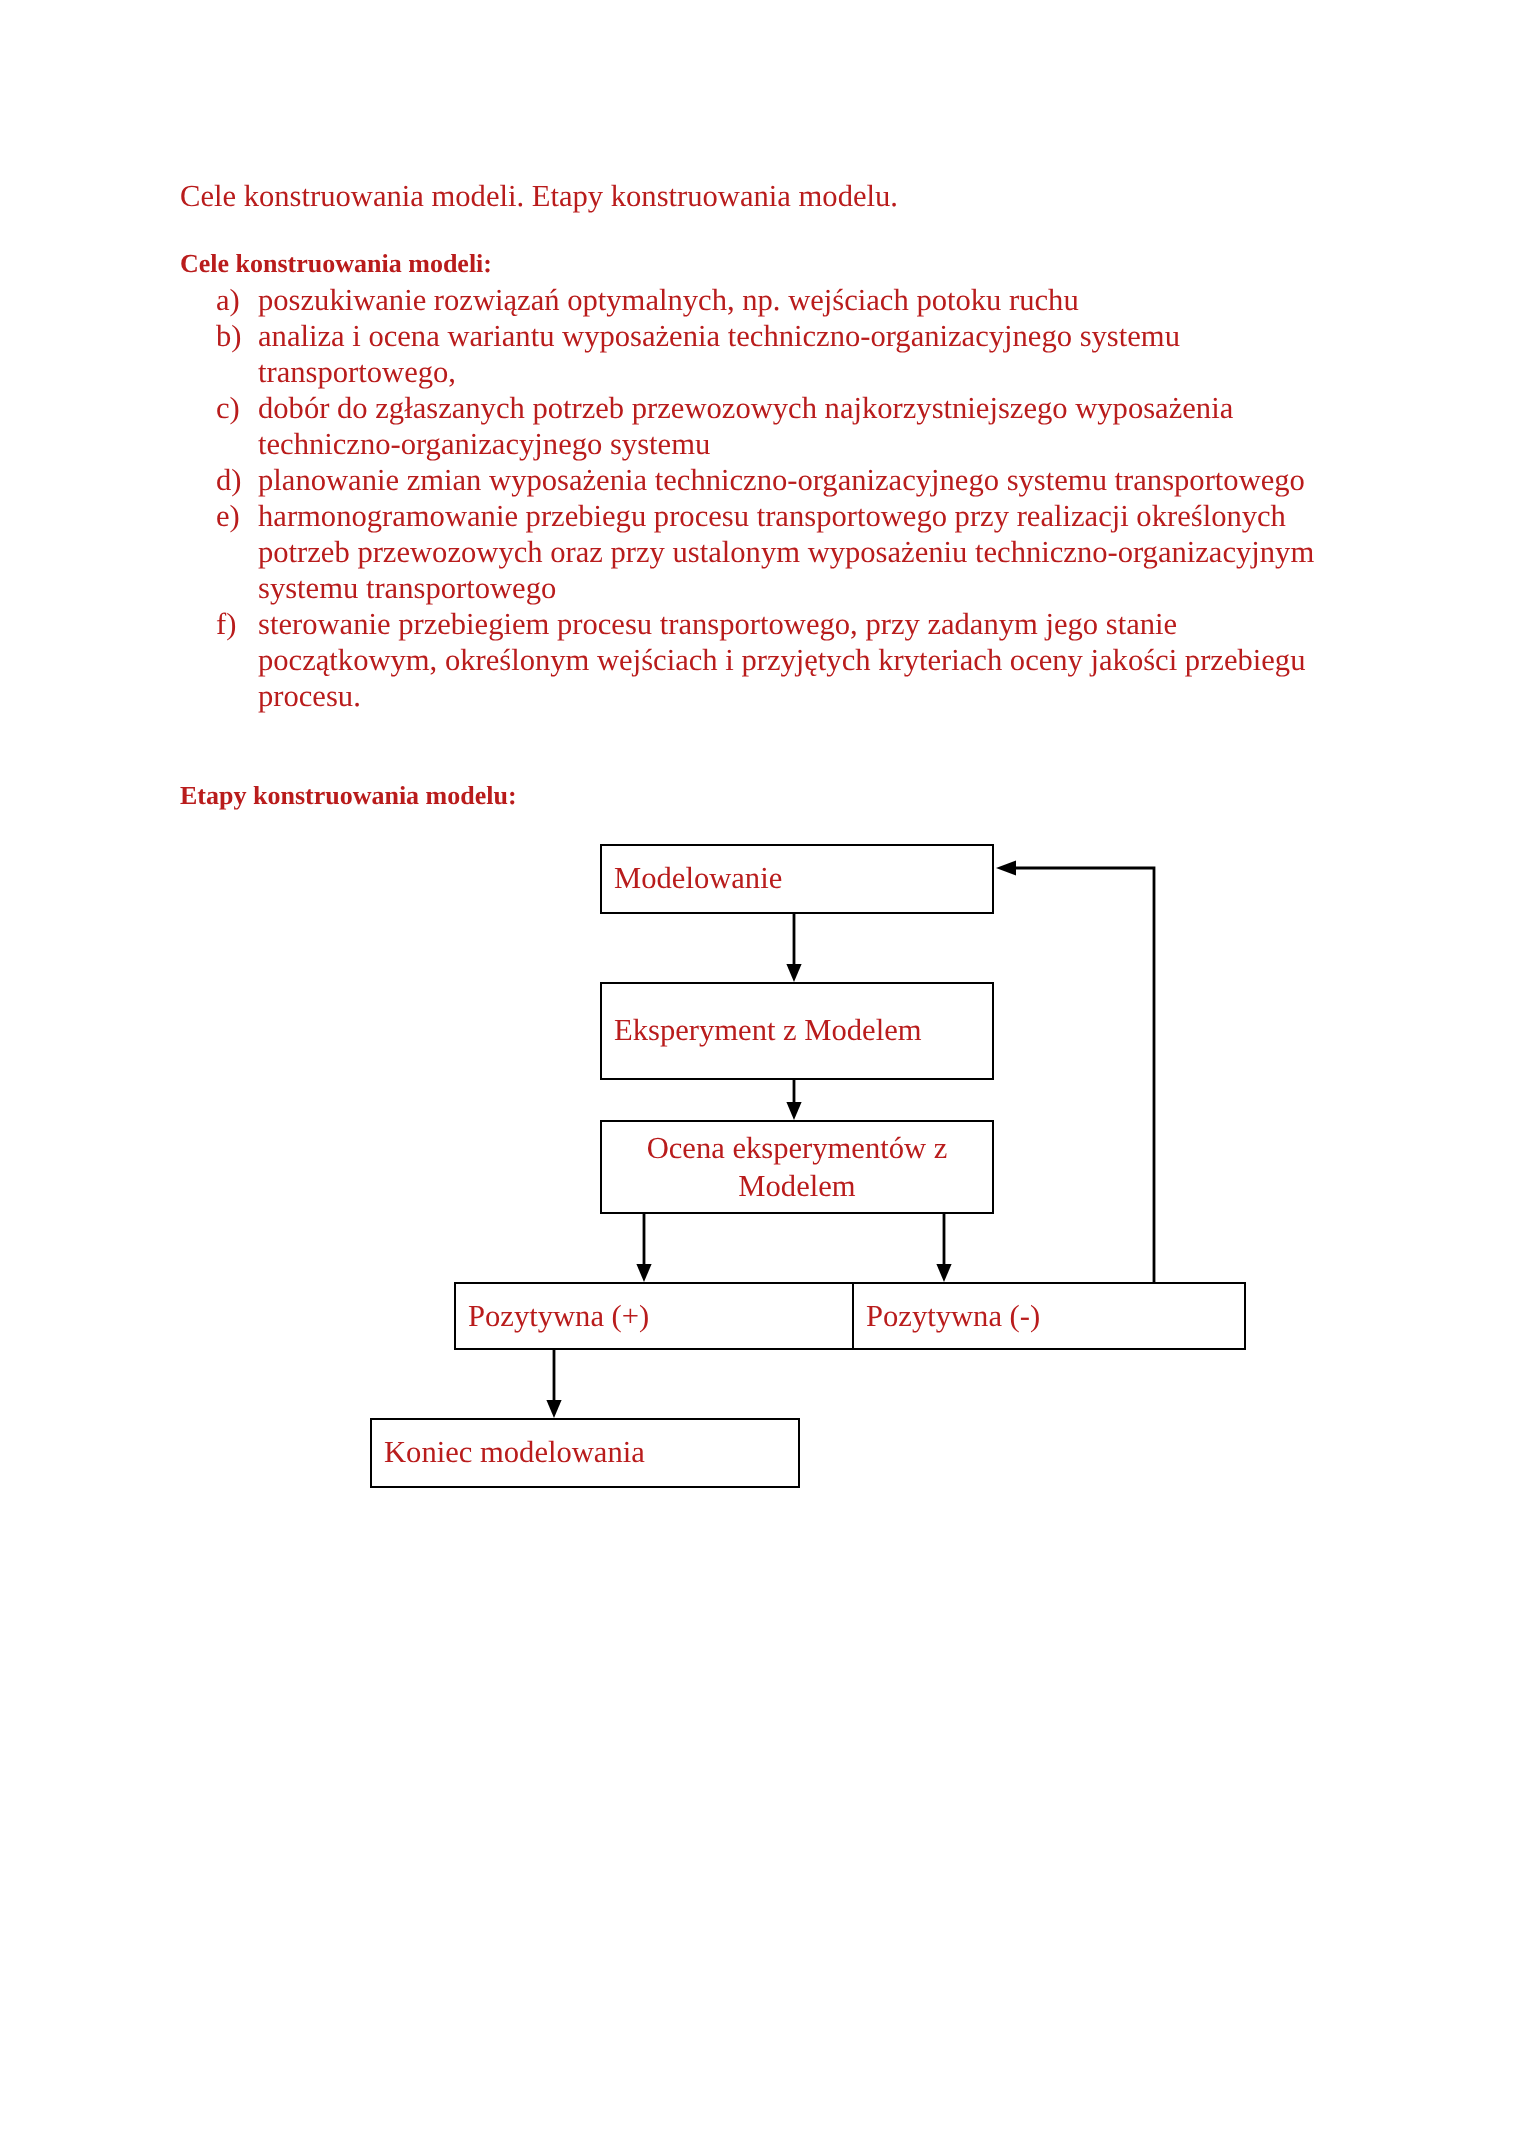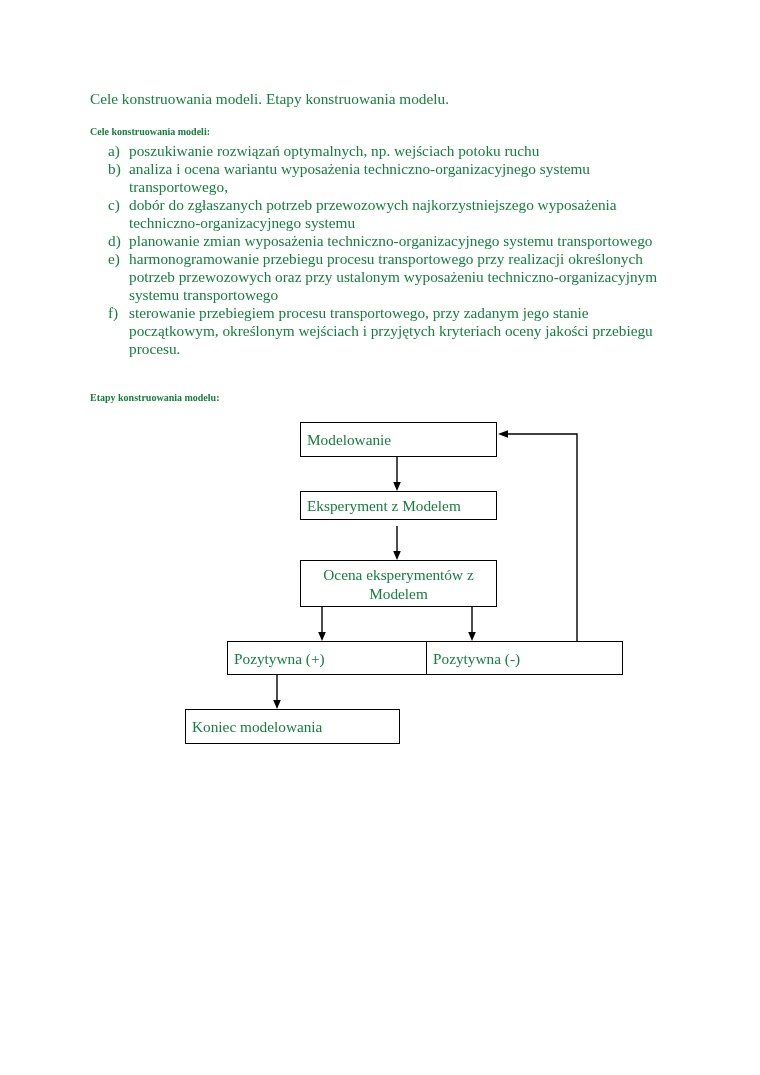--- a/index.html
+++ b/index.html
@@ -2,30 +2,30 @@
 <html><head>
 <meta charset="utf-8">
 <style>
   html,body{margin:0;padding:0;background:#e8e8e8;}
   .page{
     position:relative;
     width:760px;height:1075px;
     background:#ffffff;
     font-family:"Liberation Serif", serif;
     font-size:15.3px;
-    color:#15803d;
+    color:#b91c1c;
     overflow:hidden;
   }
   .doc-intro{
     position:absolute;left:90px;top:90px;width:584px;
     line-height:18px;margin:0;
   }
   .doc-heading{
     position:absolute;left:90px;width:584px;
-    font-size:10px;font-weight:bold;line-height:18px;margin:0;
+    font-size:13px;font-weight:bold;line-height:18px;margin:0;
   }
   .h-cele{top:123px;}
   .h-etapy{top:389px;}
   .goal-list{
     position:absolute;left:90px;top:142px;width:584px;
     margin:0;padding:0;list-style:none;line-height:18px;
   }
   .goal-list li{
     position:relative;
     padding-left:39px;
@@ -45,21 +45,21 @@
     box-sizing:border-box;
     border:1.5px solid #000;
     background:#fff;
     display:flex;align-items:center;justify-content:flex-start;
     text-align:center;
     line-height:19px;
     padding:0 6px;
   }
   
   .n-modelowanie{left:300px;top:12px;width:197px;height:35px;}
-  .n-eksperyment{left:300px;top:81px;width:197px;height:29px;}
+  .n-eksperyment{left:300px;top:81px;width:197px;height:49px;}
   .n-ocena{left:300px;top:150px;width:197px;height:47px;}
   .n-pozytywna{left:185px;top:231px;width:212px;height:34px;margin-left:42px;}
   .n-negatywna{left:426px;top:231px;width:197px;height:34px;}
   .n-koniec{left:185px;top:299px;width:215px;height:35px;}
 </style>
 </head>
 <body>
 
 <div class="page">
 

